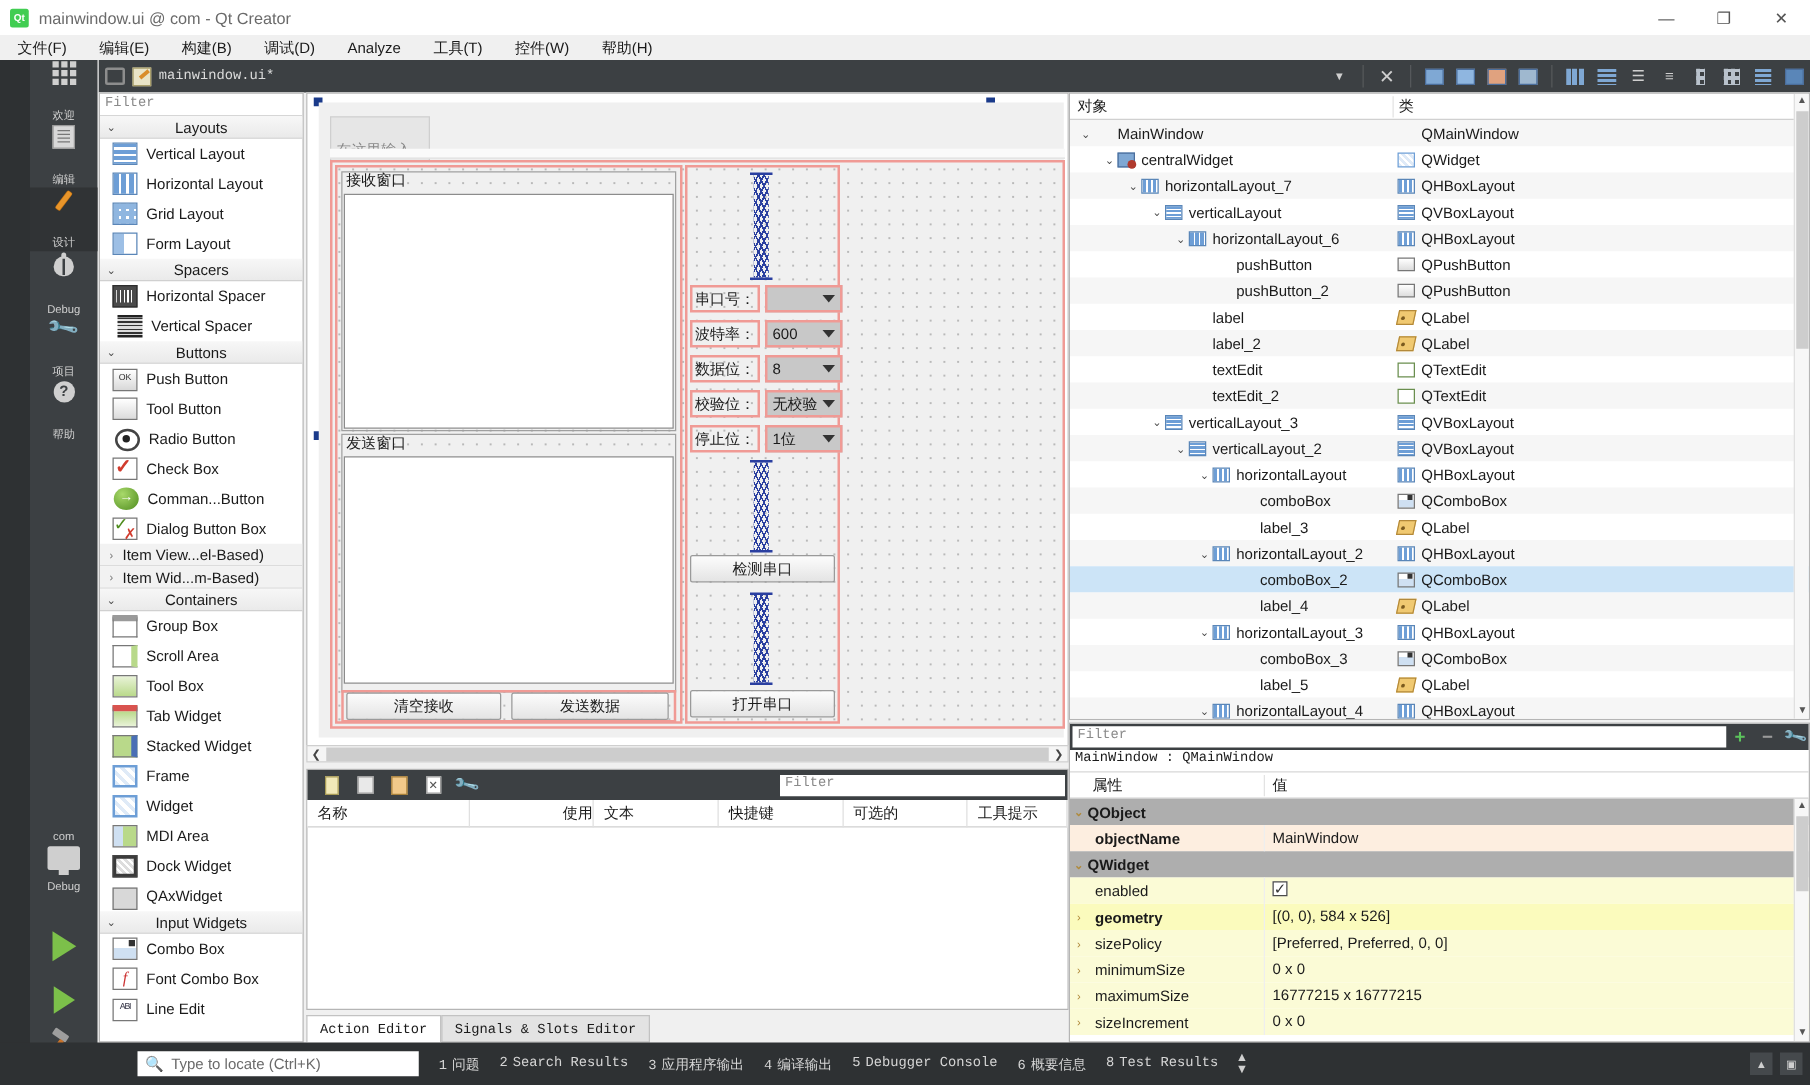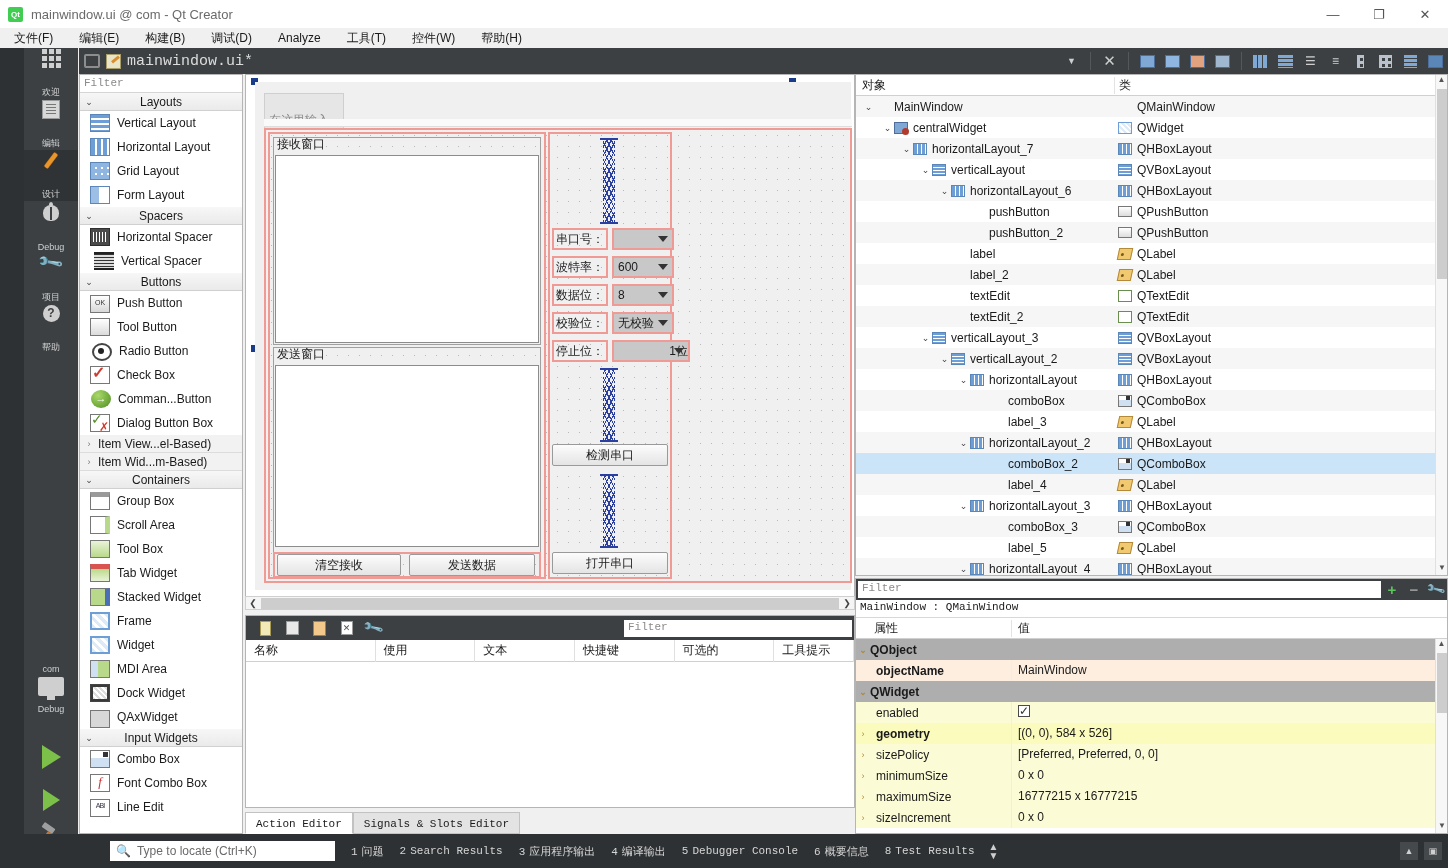--- a/index.html
+++ b/index.html
@@ -145,21 +145,21 @@
      font-size:7px;text-align:center;line-height:12px;color:#334;letter-spacing:-1px;}
 
   
   .dtoolbar {
     position:absolute; top:48px; left:79px; width:1369px; height:26px;
     background:#3c4043; display:flex; align-items:center; padding-left:5px;
   }
   .dtoolbar .lock { width:16px;height:14px;border:2px solid #8d8d8d;border-radius:2px;margin-right:6px;position:relative;}
   .dtoolbar .fileicon { width:15px;height:15px;background:#e9e4c8;border:1px solid #a89e6b;margin-right:6px;position:relative;}
   .dtoolbar .fileicon::after{content:"";position:absolute;left:4px;top:3px;width:9px;height:3px;background:#d98d2b;transform:rotate(-40deg);}
-  .dtoolbar .fname { color:#dcdcdc; font-family:"Liberation Mono", monospace; font-size:15px; }
+  .dtoolbar .fname { color:#dcdcdc; font-family:"Liberation Mono", monospace; font-size:11px; }
   .dtoolbar .chev { color:#cfcfcf; margin:0 8px 0 auto; font-size:9px; }
   .dtoolbar .sep { width:1px; height:18px; background:#55585b; margin:0 6px; }
   .dtoolbar .tbtn { width:25px;height:22px;display:flex;align-items:center;justify-content:center;color:#cfcfcf; }
   .tb-sq { width:15px;height:13px;background:#7fa8d4;border:1px solid #4b6e9c; }
   .tb-bars3 { width:15px;height:13px;background:repeating-linear-gradient(90deg,#7fa8d4 0 4px,#3c4043 4px 5px); }
   .tb-bars3h { width:15px;height:13px;background:repeating-linear-gradient(#7fa8d4 0 3px,#3c4043 3px 4px); }
   .tb-dots { width:13px;height:13px;background:
       repeating-linear-gradient(90deg,#b9c2cc 0 3px,transparent 3px 6px),
       repeating-linear-gradient(#b9c2cc 0 3px,transparent 3px 6px); }
   .tb-x { color:#cfcfcf; font-size:15px; }
@@ -663,21 +663,21 @@
             </div>
             <div class="lblcombo" style="left:2px;top:178px;">
               <span class="lb">校验位：</span>
               <span class="cb" style="width:62px;">
                 <span>无校验</span>
                 <span class="arw"></span>
               </span>
             </div>
             <div class="lblcombo" style="left:2px;top:206px;">
               <span class="lb">停止位：</span>
-              <span class="cb" style="width:78px;text-align:right;">
+              <span class="cb" style="width:62px;">
                 <span>1位</span>
                 <span class="arw"></span>
               </span>
             </div>
 
             <div class="vspacer" style="left:50px;top:234px;height:74px;display:flex;flex-direction:column;">
               <div class="bar"></div>
                 <div class="spring"></div>
                 <div class="bar"></div>
             </div>
@@ -715,21 +715,21 @@
         <span style="width:13px;height:15px;background:#f2c98a;border:1px solid #a8803a;display:block"></span>
         </span>
       <span class="abtn">
         <span style="width:12px;height:14px;background:#fff;border:1px solid #9b9b9b;color:#555;font-size:9px;text-align:center;line-height:12px;display:block">✕</span>
         </span>
       <span class="abtn" style="color:#cfcfcf;font-size:14px;transform:rotate(-30deg)">🔧</span>
       <span class="ae-filter">Filter</span>
     </div>
     <div class="ae-head" id="ae-head">
         <div class="c" style="width: 130px;">名称</div>
-        <div class="c" style="width: 100px;">使用</div>
+        <div class="c" style="width: 100px; text-align: right;">使用</div>
         <div class="c" style="width: 100px;">文本</div>
         <div class="c" style="width: 100px;">快捷键</div>
         <div class="c" style="width: 100px;">可选的</div>
         <div class="c" style="width: 80px;">工具提示</div>
       </div>
   </div>
   <div class="ae-tabs">
     <div class="ae-tab active">Action Editor</div>
     <div class="ae-tab">Signals &amp; Slots Editor</div>
   </div>

